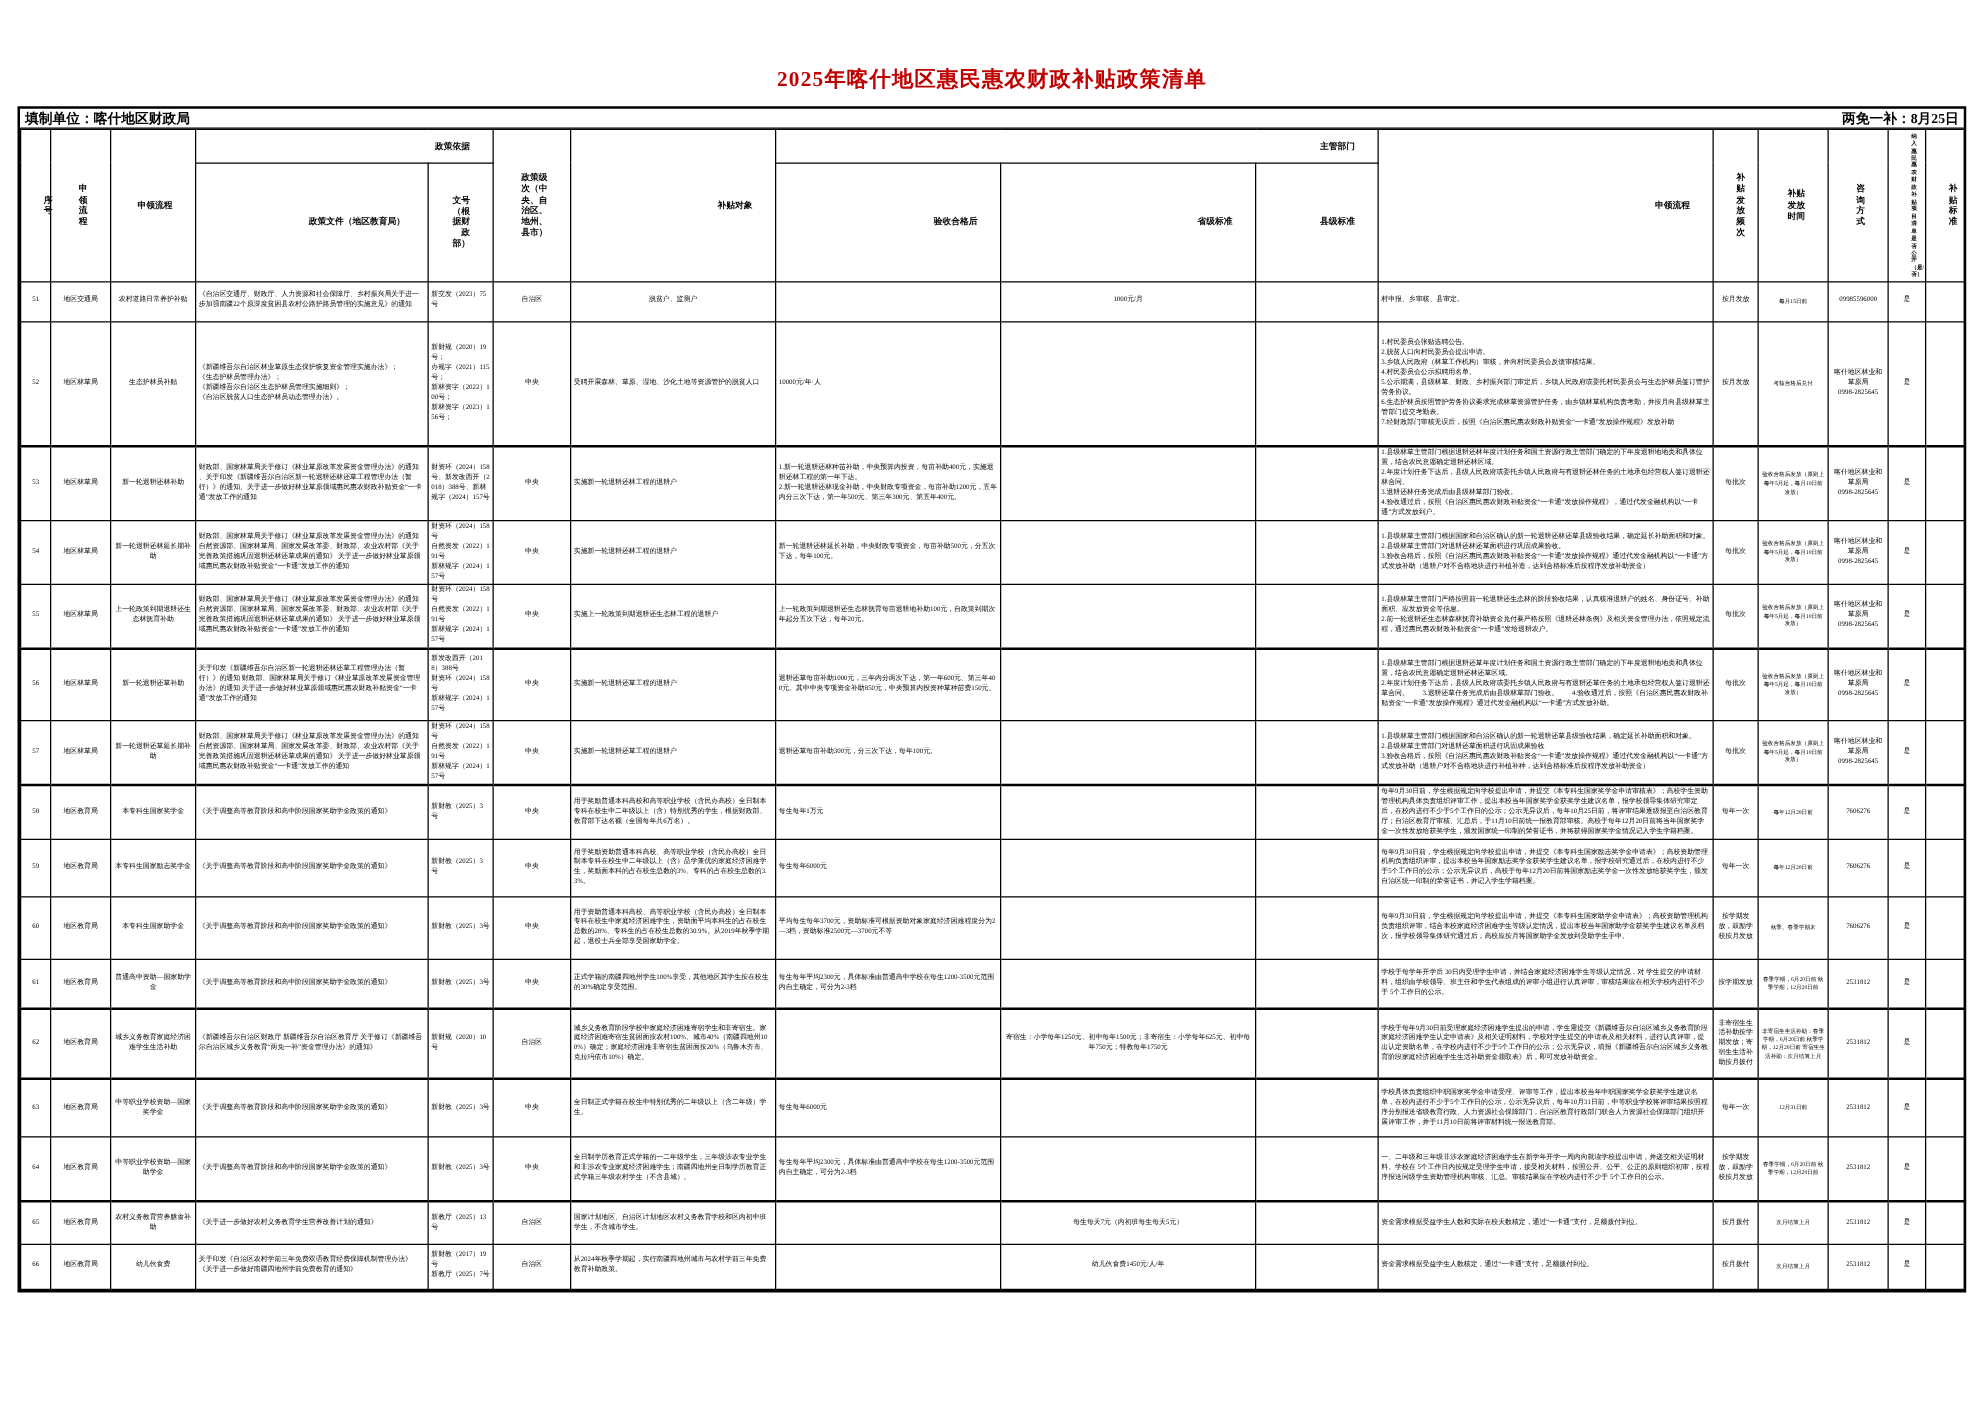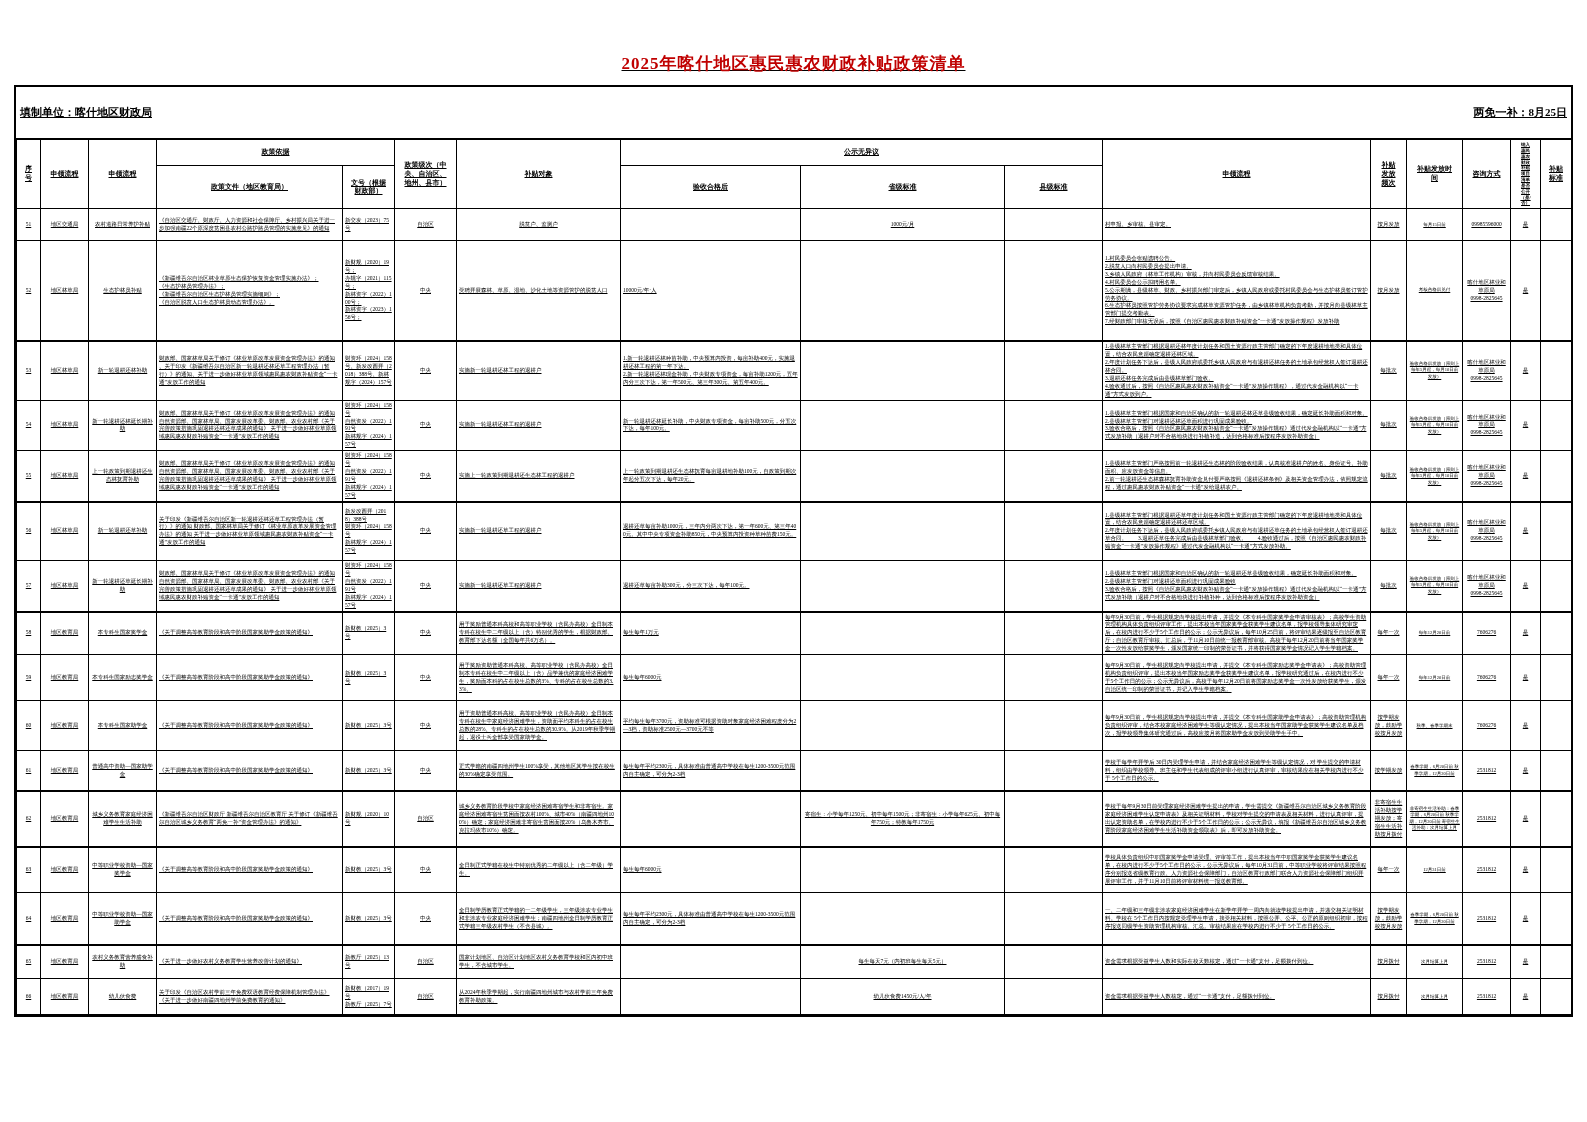--- a/index.html
+++ b/index.html
@@ -1,23 +1,23 @@
 <!DOCTYPE html>
 <html><head>
 <meta charset="utf-8">
 <style>
   html,body{margin:0;padding:0;background:#ffffff;}
   body{width:1587px;height:1122px;overflow:hidden;font-family:"Liberation Serif",serif;color:#000;}
-  .page{position:relative;width:1587px;height:1072px;text-decoration:underline;}
+  .page{position:relative;width:1587px;height:1072px;}
   .title{padding-top:52px;text-align:center;font-size:17px;font-weight:bold;color:#c00000;letter-spacing:1px;}
   .frame{margin:10px 14px 0 14px;border:2px solid #000;}
-  .meta{display:flex;justify-content:space-between;align-items:center;font-size:11px;font-weight:bold;padding:18px 4px;border-bottom:1.5px solid #000;}
+  .meta{display:flex;justify-content:space-between;align-items:center;font-size:11px;font-weight:bold;padding:0 4px;border-bottom:1.5px solid #000;}
   table{border-collapse:collapse;table-layout:fixed;width:1555px;}
   th,td{border:1px solid #000;padding:1px 2px;vertical-align:middle;word-break:break-all;}
-  thead th{font-size:7px;font-weight:bold;text-align:center;line-height:1.25;padding:2px 8px;}
+  thead th{font-size:7px;font-weight:bold;text-align:right;line-height:1.25;padding:2px 18px;}
   thead th.small{font-size:4.5px;line-height:1.3;}
   tbody td{font-size:5.5px;line-height:1.45;white-space:pre-line;text-align:left;}
   td.c-num,td.c-dept,td.c-proj,td.c-level,td.c-prov,td.c-cnty,td.c-freq,td.c-time,td.c-tel,td.c-open,td.c-op{text-align:center;}
   td.c-docno{text-align:left;}
   td.c-time{font-size:4.5px;}
   td.c-open{font-size:5.5px;}
   td.ctr{text-align:center;}
   tr.thick td{border-bottom-width:2px;}
 </style>
 </head>
@@ -50,21 +50,21 @@
           <col style="width:31px">
       </colgroup>
       <thead>
         <tr>
           <th rowspan="2">序号</th>
           <th rowspan="2">申领流程</th>
           <th rowspan="2">申领流程</th>
           <th colspan="2">政策依据</th>
           <th rowspan="2">政策级次（中央、自治区、地州、县市）</th>
           <th rowspan="2">补贴对象</th>
-          <th colspan="3">公示无异议</th>
+          <th colspan="3">主管部门</th>
           <th rowspan="2">申领流程</th>
           <th rowspan="2">补贴发放频次</th>
           <th rowspan="2">补贴发放时间</th>
           <th rowspan="2">咨询方式</th>
           <th rowspan="2" class="small">纳入惠民惠农财政补贴项目清单是否公开（是/否）</th>
           <th rowspan="2">补贴标准</th>
         </tr>
         <tr>
           <th>政策文件（地区教育局）</th>
           <th>文号（根据财政部）</th>

